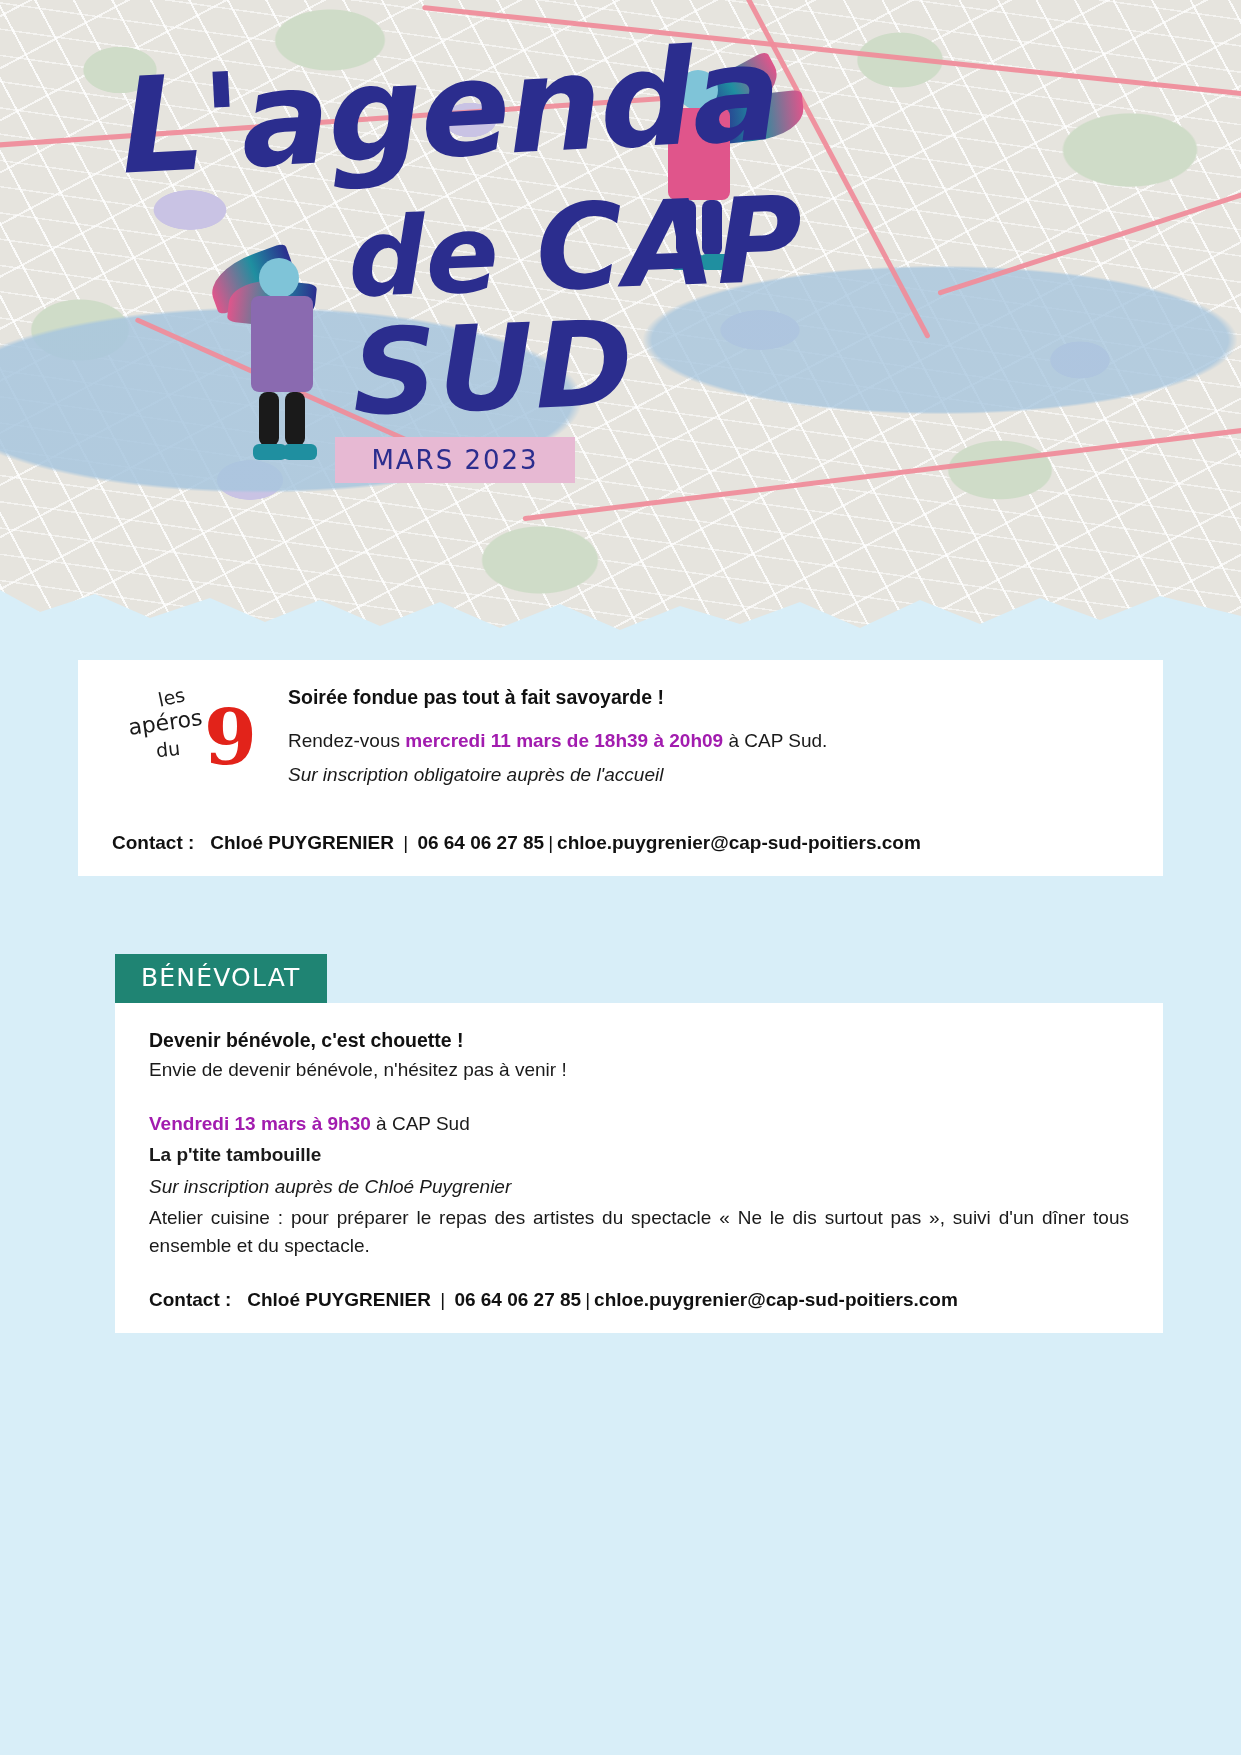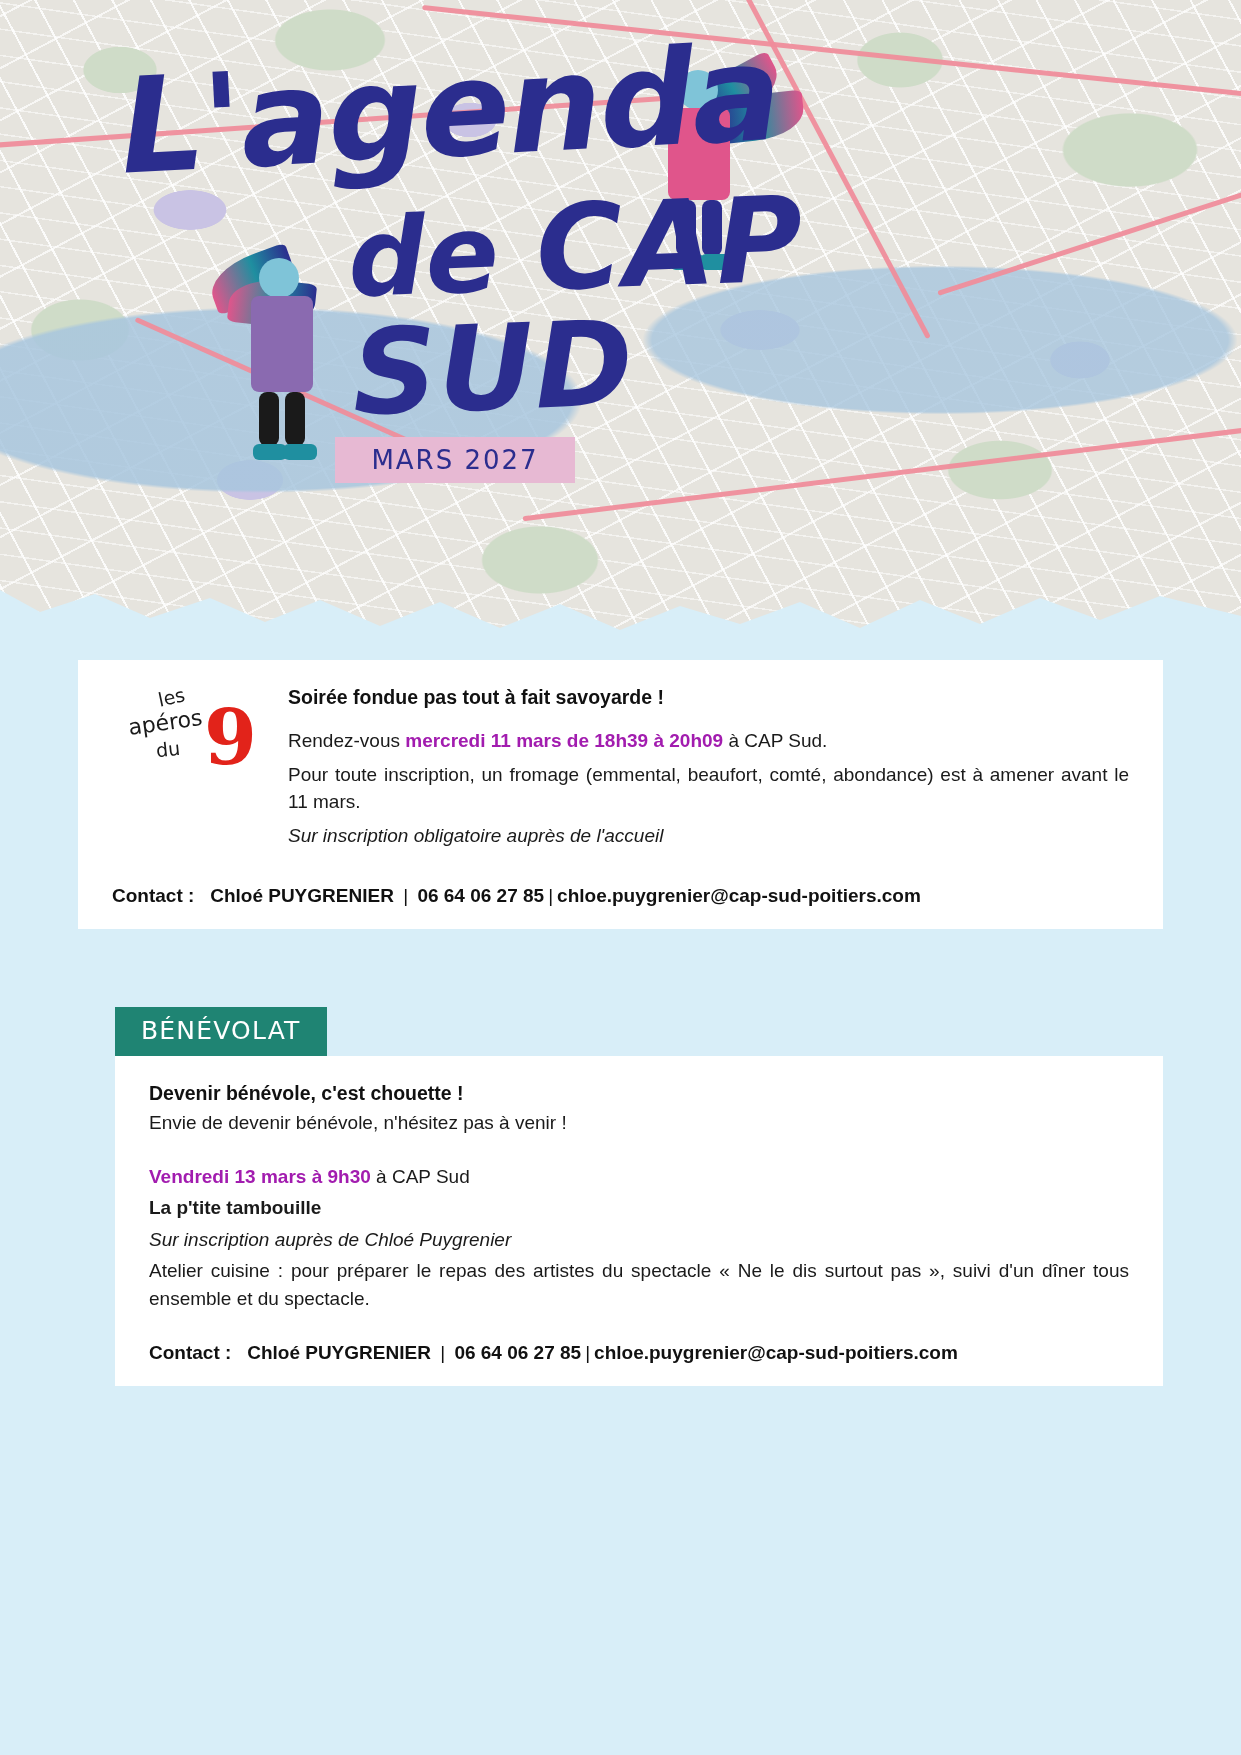--- a/index.html
+++ b/index.html
@@ -264,41 +264,40 @@
   </div>
 
   <div class="logo">
     <div class="logo-line1">L'agenda</div>
     <div class="logo-line2">
       <span>de</span>
       <span class="capsud">CAP SUD</span>
     </div>
   </div>
 
-  <div class="month-badge">MARS 2027</div>
+  <div class="month-badge">MARS 2023</div>
   <div class="header-mask"></div>
 </div>
 
 <div class="content">
 
   <div class="section">
     <div class="card">
       <div class="card-body">
         <div class="apero-logo">
           <div class="t1">les</div>
           <div class="t2">apéros</div>
           <div class="t3">du</div>
           <div class="nine">9</div>
         </div>
         <div class="txt">
           <h3 class="lead">Soirée fondue pas tout à fait savoyarde !</h3>
           <p class="para">
             <span>Rendez-vous </span><span class="green">mercredi 11 mars de 18h39 à 20h09</span><span> à CAP Sud.</span>
           </p>
-          <p class="para justify">Pour toute inscription, un fromage (emmental, beaufort, comté, abondance) est à amener avant le 11 mars.</p>
           <p class="para italic mt6">Sur inscription obligatoire auprès de l'accueil</p>
         </div>
       </div>
       <div class="contact">
         <span>Contact :</span>
         &nbsp;&nbsp;<span>Chloé PUYGRENIER</span>
         <span class="sep">|</span>
         <span>06 64 06 27 85</span><span class="sep">|</span><span>chloe.puygrenier@cap-sud-poitiers.com</span>
       </div>
     </div>

